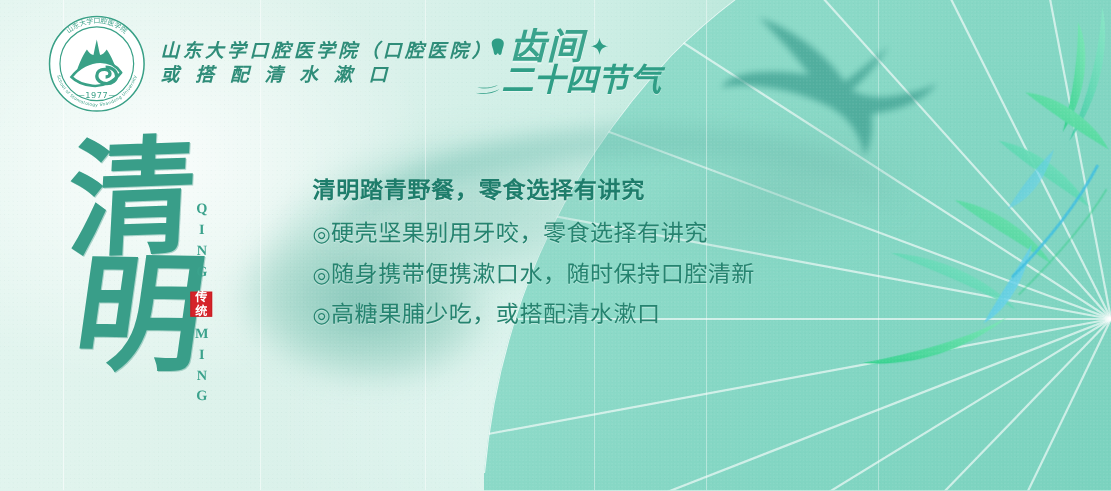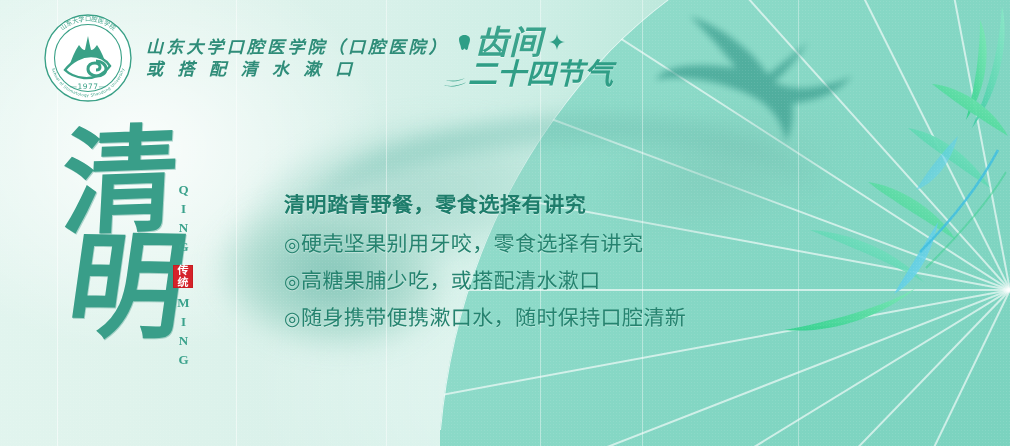--- a/index.html
+++ b/index.html
@@ -82,21 +82,21 @@
   .logo-block{position:absolute;left:42px;top:12px;display:flex;align-items:center;gap:12px;}
   .emblem{width:92px;height:92px;flex:0 0 92px;position:relative;}
   .emblem svg{display:block;width:92px;height:92px;}
   .logo-text{display:flex;flex-direction:column;justify-content:center;gap:3px;font-style:italic;}
   .logo-line1{font-size:17px;font-weight:700;color:#2f8d79;letter-spacing:3.2px;
     font-family:"DejaVu Sans","Liberation Sans",sans-serif;white-space:nowrap;line-height:1.1;}
   .logo-line2{font-size:17px;font-weight:700;color:#2f8d79;letter-spacing:14.5px;
     font-family:"DejaVu Sans","Liberation Sans",sans-serif;white-space:nowrap;line-height:1.1;}
 
   
-  .series{position:absolute;left:444px;top:22px;width:180px;height:82px;}
+  .series{position:absolute;left:432px;top:22px;width:180px;height:82px;}
   .series-row1{display:flex;align-items:center;gap:4px;height:40px;padding-left:14px;}
   .tooth-ico{width:13px;height:17px;flex:0 0 13px;}
   .series-zh1{font-size:33px;font-weight:700;color:#3aa38c;line-height:1;
     font-family:"DejaVu Serif","Liberation Serif",serif;font-style:italic;letter-spacing:1px;
     text-shadow:0 1px 0 rgba(255,255,255,.5);}
   .sparkle{width:16px;height:16px;flex:0 0 16px;margin-left:2px;}
   .series-row2{display:flex;align-items:flex-end;gap:2px;margin-top:-2px;}
   .series-dash{width:22px;height:10px;flex:0 0 22px;margin-bottom:5px;}
   .series-zh2{font-size:29px;font-weight:700;color:#2f9e86;line-height:1;
     font-family:Liberation Sans, sans-serif;font-style:italic;letter-spacing:0px;
@@ -119,21 +119,21 @@
   .pin{writing-mode:vertical-rl;text-orientation:upright;
     font-family:"Liberation Serif","DejaVu Serif",serif;
     font-size:13px;font-weight:600;color:#3ba28c;letter-spacing:4px;}
   .seal{width:20px;height:36px;background:#d5232a;margin:7px 0;
     display:flex;flex-direction:column;align-items:center;justify-content:center;
     box-shadow:0 0 0 1px rgba(190,25,30,.6) inset;}
   .seal-ch{font-family:"DejaVu Serif","Liberation Serif",serif;
     font-size:11px;line-height:1.05;color:#fff;font-weight:700;}
 
   
-  .copy{position:absolute;left:284px;top:188px;width:520px;}
+  .copy{position:absolute;left:284px;top:156px;width:520px;}
   .copy .headline{
     font-family:"DejaVu Sans","Liberation Sans",sans-serif;
     font-size:21px;font-weight:700;color:#1e7d6b;letter-spacing:.6px;
     margin-bottom:9px;white-space:nowrap;
     text-shadow:0 1px 1px rgba(255,255,255,.45);}
   .copy .bullet{
     font-family:"DejaVu Sans","Liberation Sans",sans-serif;
     font-size:21px;font-weight:400;color:#25836f;letter-spacing:.4px;
     margin-bottom:7px;white-space:nowrap;
     text-shadow:0 1px 1px rgba(255,255,255,.40);}
@@ -314,21 +314,21 @@
   </div>
 
   <div class="copy">
     <div class="headline">清明踏青野餐，零食选择有讲究</div>
 
     <div class="bullet">
       <span class="bmark">◎</span><span>硬壳坚果别用牙咬，零食选择有讲究</span>
     </div>
 
     <div class="bullet">
+      <span class="bmark">◎</span><span>随身携带便携漱口水，随时保持口腔清新</span>
+    </div>
+
+    <div class="bullet">
       <span class="bmark">◎</span><span>高糖果脯少吃，或搭配清水漱口</span>
     </div>
-
-    <div class="bullet">
-      <span class="bmark">◎</span><span>随身携带便携漱口水，随时保持口腔清新</span>
-    </div>
   </div>
 
 </div>
 
 </body></html>

